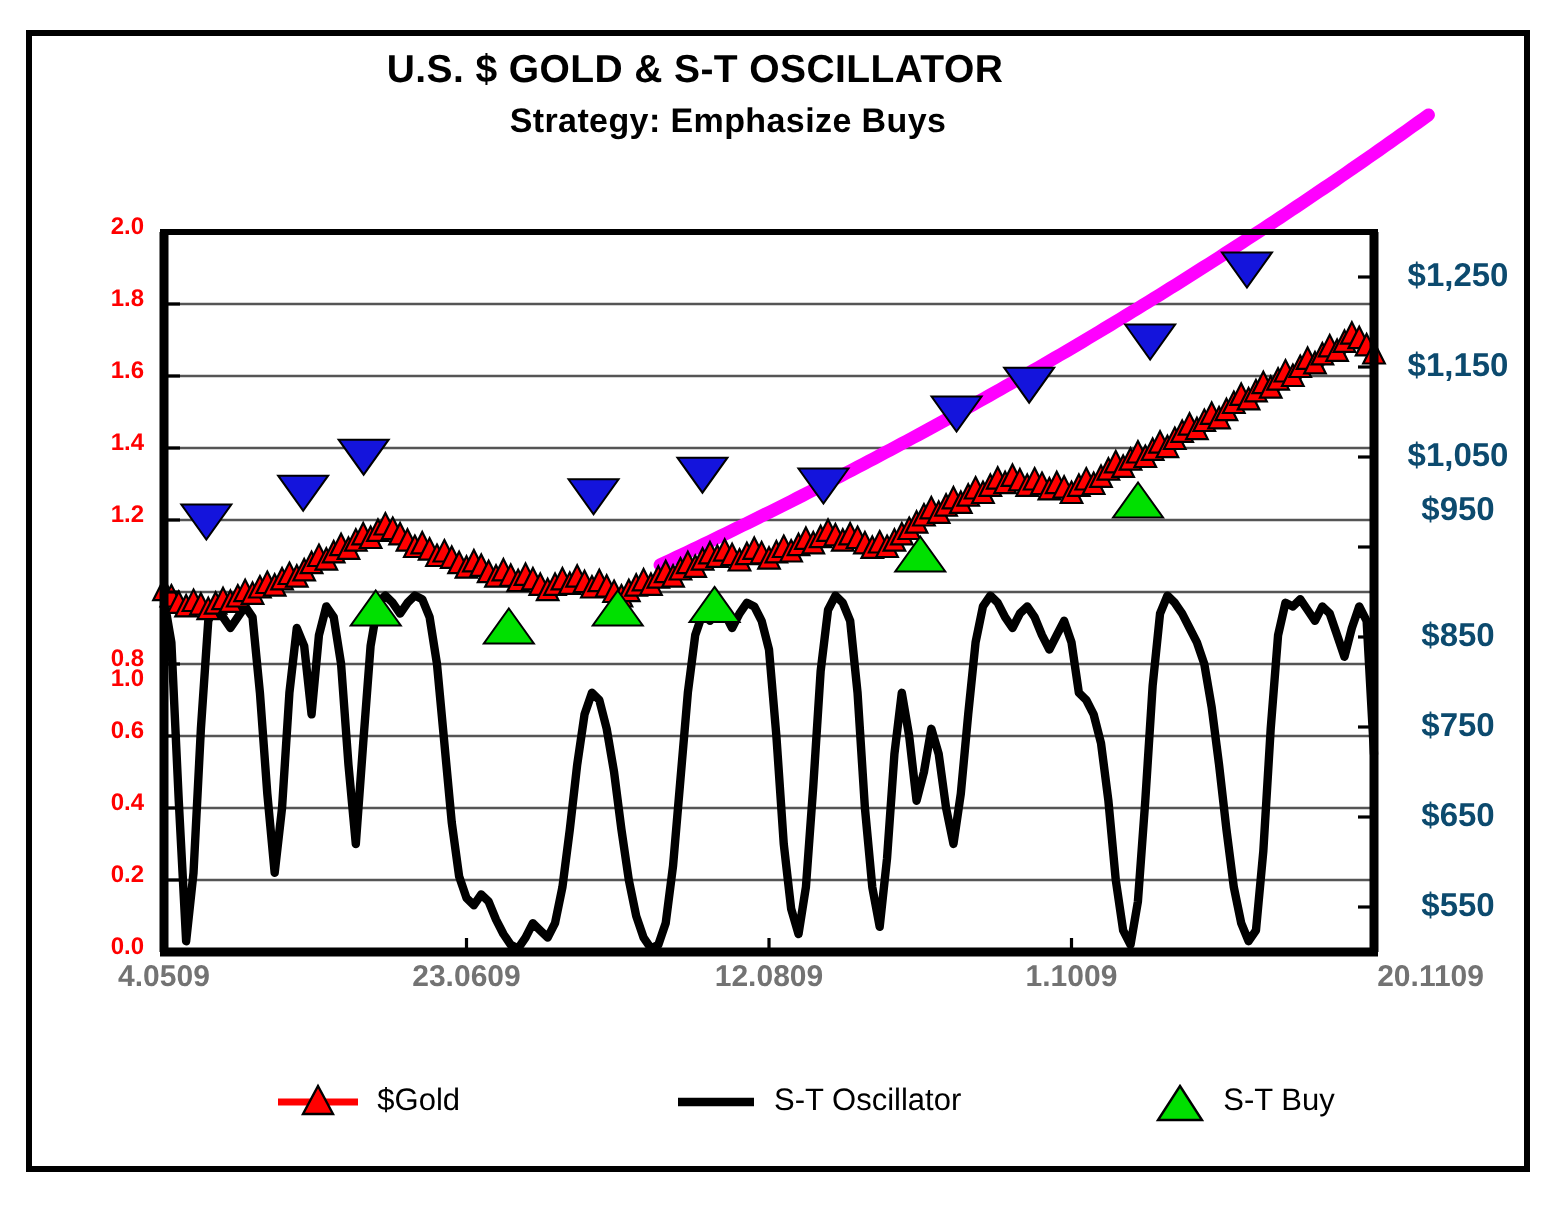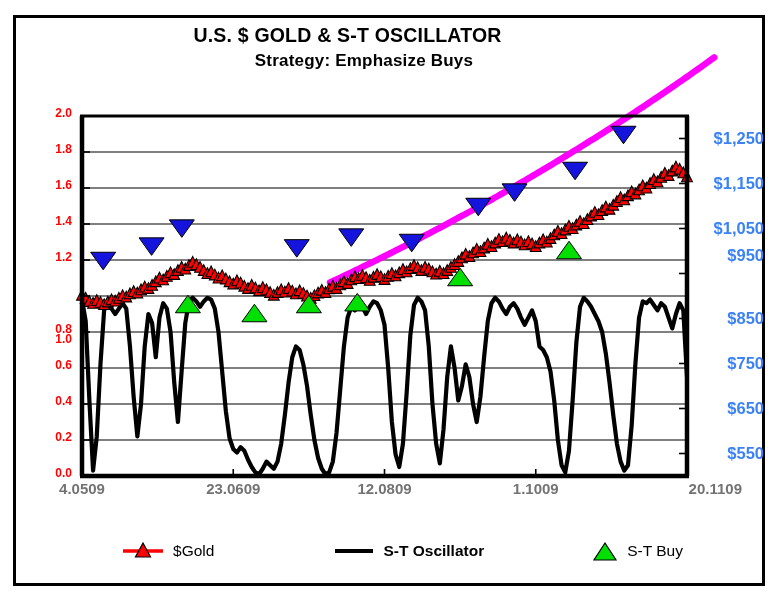--- a/index.html
+++ b/index.html
@@ -28,33 +28,33 @@
     line-height:25px;white-space:nowrap;padding-left:33px;
   }
 
   .axis-label{
     position:absolute;font-weight:bold;white-space:nowrap;
   }
   .ylab-left{
     font-size:12px;color:#ff0000;text-align:right;width:46px;
   }
   .ylab-right{
-    font-size:16.5px;color:#3b82f6;text-align:right;width:70px;
+    font-size:16.5px;color:#0c4a6e;text-align:center;width:70px;
   }
   .xlab{
     font-size:15px;color:#737373;text-align:center;width:110px;
   }
 
   .legend{
     position:absolute;left:0;top:534px;width:783px;height:34px;
-    display:flex;align-items:center;justify-content:center;gap:12px;
+    display:flex;align-items:center;justify-content:center;gap:0px;
   }
   .legend-item{display:flex;align-items:center;gap:9px;}
   .legend-item.gold{margin-left:22px;}
-  .legend-item.osc{margin-left:108px;font-weight:bold;}
+  .legend-item.osc{margin-left:108px;}
   .legend-item.buy{margin-left:96px;}
   .legend-text{font-size:15.5px;color:#000000;white-space:nowrap;}
   .legend-mark{width:42px;height:20px;position:relative;flex:0 0 42px;}
   .legend-mark.osc{width:40px;flex:0 0 40px;}
   .legend-mark.buy{width:26px;flex:0 0 26px;}
 </style>
 </head>
 <body>
 
 <div id="stage">

